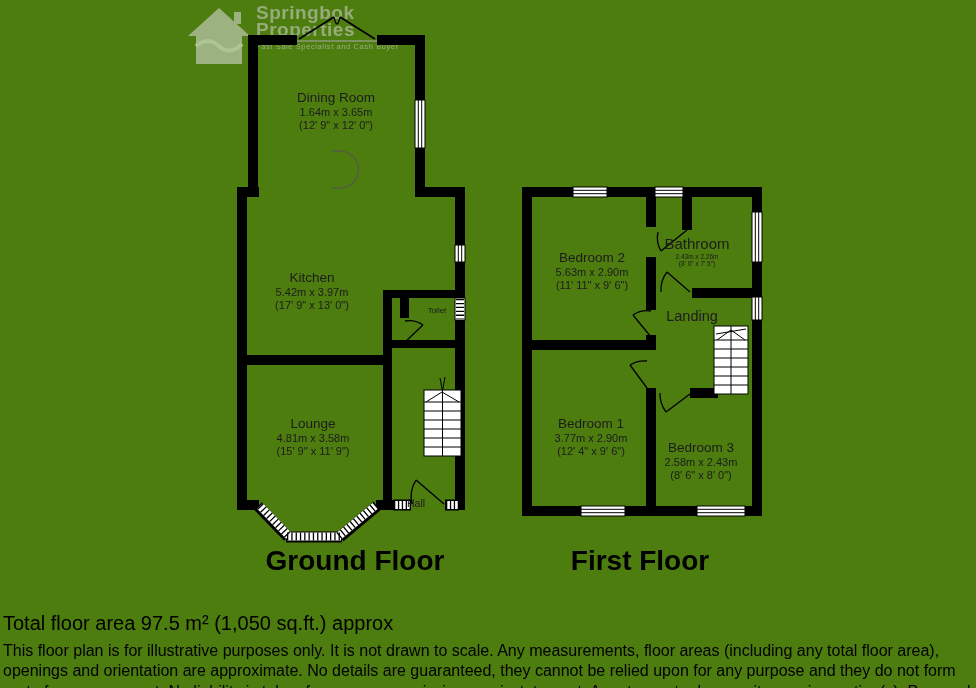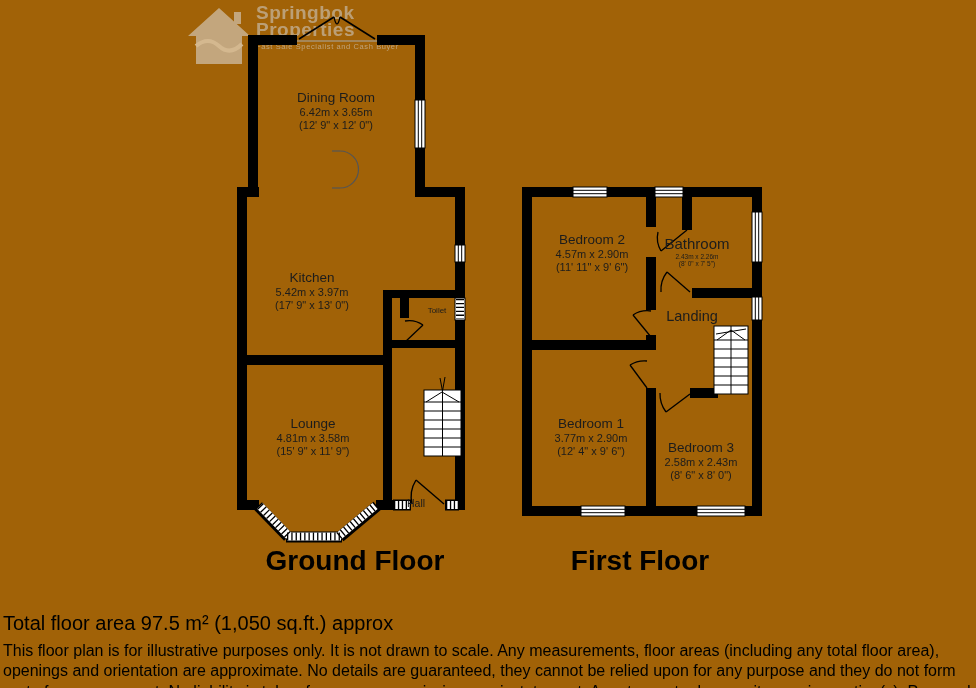--- a/index.html
+++ b/index.html
@@ -1,16 +1,16 @@
 <!DOCTYPE html>
 <html><head>
 <meta charset="utf-8">
 <style>
   html,body{margin:0;padding:0;background:#ffffff;}
-  #page{position:relative;width:976px;height:688px;background:#a16207;overflow:hidden;
+  #page{position:relative;width:976px;height:688px;background:#4d7c0f;overflow:hidden;
         font-family:"Liberation Sans",sans-serif;color:#1a1a1a;}
   
   .watermark{position:absolute;left:186px;top:4px;width:260px;height:72px;z-index:0;
              display:flex;align-items:flex-start;opacity:0.55;}
   .wm-house{flex:0 0 66px;margin-top:2px;}
   .wm-text{margin-left:4px;}
   .wm-line{font-weight:bold;font-size:19px;line-height:17px;color:#d2d2d2;letter-spacing:0.5px;}
   .wm-tag{font-size:7.5px;color:#d8d8d8;margin-top:4px;letter-spacing:0.6px;white-space:nowrap;}
   
   #plan-svg{position:absolute;left:0;top:0;z-index:1;}
@@ -222,43 +222,43 @@
         <line x1="731" y1="326" x2="731" y2="394"></line>
         <line x1="717" y1="340" x2="731" y2="330"></line>
         <line x1="731" y1="330" x2="745" y2="340"></line>
         <line x1="716" y1="334" x2="746" y2="329"></line>
       </g>
     </g>
   </svg>
 
   <div class="room-label" style="left:336px;top:111px;">
     <div class="room-name">Dining Room</div>
-    <div class="room-dims">6.42m x 3.65m</div>
+    <div class="room-dims">1.64m x 3.65m</div>
     <div class="room-dims">(12' 9" x 12' 0")</div>
   </div>
 
   <div class="room-label" style="left:312px;top:291px;">
     <div class="room-name">Kitchen</div>
     <div class="room-dims">5.42m x 3.97m</div>
     <div class="room-dims">(17' 9" x 13' 0")</div>
   </div>
 
   <div class="room-label" style="left:313px;top:437px;">
     <div class="room-name">Lounge</div>
     <div class="room-dims">4.81m x 3.58m</div>
     <div class="room-dims">(15' 9" x 11' 9")</div>
   </div>
 
   <div class="room-label" style="left:437px;top:311px;font-size:8px;">Toilet</div>
 
   <div class="room-label solo" style="left:416px;top:467px;">Hall</div>
 
-  <div class="room-label" style="left:592px;top:253px;">
+  <div class="room-label" style="left:592px;top:271px;">
     <div class="room-name">Bedroom 2</div>
-    <div class="room-dims">4.57m x 2.90m</div>
+    <div class="room-dims">5.63m x 2.90m</div>
     <div class="room-dims">(11' 11" x 9' 6")</div>
   </div>
 
   <div class="room-label tiny" style="left:697px;top:251px;">
     <div class="room-name">Bathroom</div>
     <div class="room-dims">2.43m x 2.26m</div>
     <div class="room-dims">(8' 0" x 7' 5")</div>
   </div>
 
   <div class="room-label solo-lg" style="left:692px;top:317px;">Landing</div>

